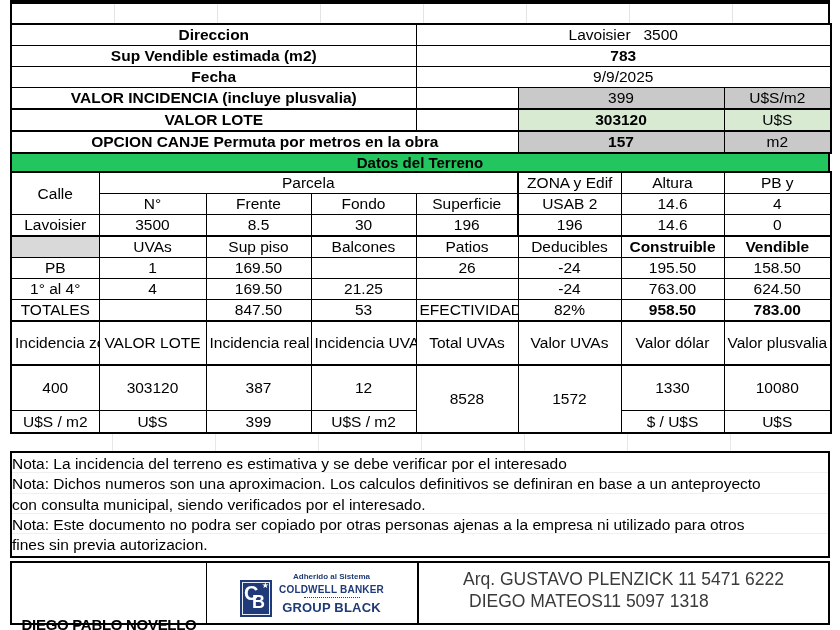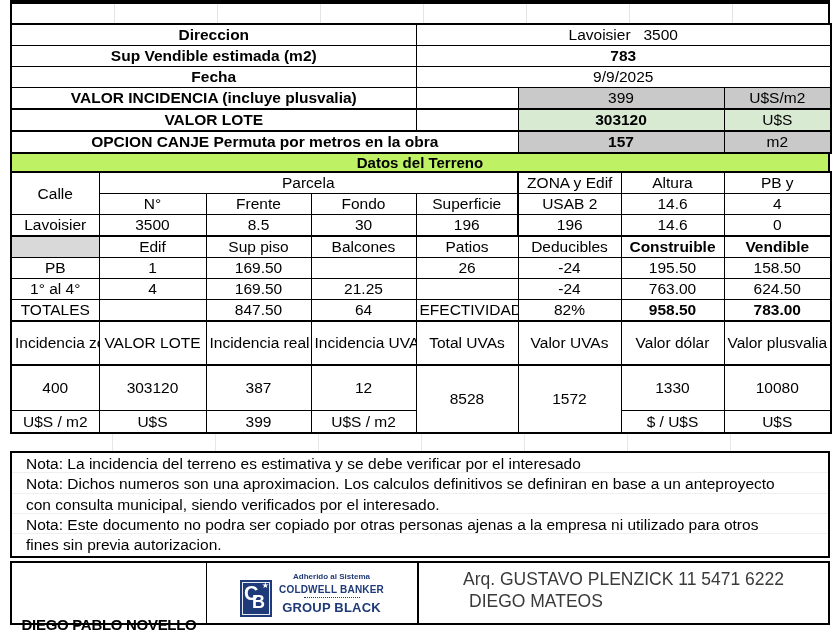--- a/index.html
+++ b/index.html
@@ -23,33 +23,33 @@
   .lbl.center{text-align:center;}
   .gray{background:#c9c9c9;}
   .green{background:#d9ead3;}
   .grayhdr{background:#d9d9d9;}
   tr.lote td{border-top-width:2px;border-bottom-width:2px;}
   .bL2{border-left-width:2px !important;}
   .left{text-align:left;margin-top:43px;}
   .right{text-align:right;}
 
   .section-title{height:17px;line-height:17px;border:2px solid #000;margin-top:-2px;
-    background:#bef264;font-weight:bold;font-size:15px;text-align:center;box-sizing:content-box;}
+    background:#22c55e;font-weight:bold;font-size:15px;text-align:center;box-sizing:content-box;}
 
   .terreno-table tr.h3row td{border-top-width:2px;}
   .precio-table td{white-space:pre-line;}
   .precio-table tr.hdr td{height:42px;border-bottom-width:2px;font-weight:normal;}
   .precio-table tr.vals td{height:44px;}
   .precio-table tr.units td{height:21px;white-space:nowrap;}
   .clip{text-align:left;padding-left:1px;padding-right:0;}
 
   .empty-strip{height:17px;
     background-image:repeating-linear-gradient(90deg,#fff 0 102px,#e8e8e8 102px 103px);}
 
-  .notes-box{border:2px solid #000;padding:1px 14px;font-size:15.5px;line-height:20.3px;
+  .notes-box{border:2px solid #000;padding:1px 0;font-size:15.5px;line-height:20.3px;
     background-image:repeating-linear-gradient(180deg,#fff 0 19.5px,#efefef 19.5px 20.3px);}
 
   .footer{display:flex;border:2px solid #000;margin-top:3px;height:60px;box-sizing:content-box;}
   .f-left{width:195px;border-right:1px solid #000;text-align:center;padding-top:13px;box-sizing:border-box;}
   .f-left .name{font-weight:bold;font-size:15px;letter-spacing:-0.3px;margin-top:40px;}
   .f-left .sub{font-weight:bold;font-size:15px;margin-top:0px;}
   .f-left .reg{font-size:6px;color:#666;margin-top:1px;}
   .f-mid{width:212px;border-right:2px solid #000;box-sizing:border-box;display:flex;
     align-items:flex-start;justify-content:center;gap:7px;padding-top:9px;}
   .cb-logo{position:relative;width:32px;height:37px;background:#1f3a78;margin-top:8px;flex:0 0 auto;}
@@ -152,21 +152,21 @@
       <td>3500</td>
       <td>8.5</td>
       <td>30</td>
       <td>196</td>
       <td class="bL2">196</td>
       <td>14.6</td>
       <td>0</td>
     </tr>
     <tr class="h3row">
       <td class="grayhdr"></td>
-      <td>Edif</td>
+      <td>UVAs</td>
       <td>Sup piso</td>
       <td>Balcones</td>
       <td>Patios</td>
       <td>Deducibles</td>
       <td class="b">Construible</td>
       <td class="b">Vendible</td>
     </tr>
     <tr>
       <td>PB</td>
       <td>1</td>
@@ -184,21 +184,21 @@
       <td>21.25</td>
       <td></td>
       <td>-24</td>
       <td>763.00</td>
       <td>624.50</td>
     </tr>
     <tr>
       <td class="left">TOTALES</td>
       <td></td>
       <td>847.50</td>
-      <td>64</td>
+      <td>53</td>
       <td class="clip">EFECTIVIDAD</td>
       <td>82%</td>
       <td class="b">958.50</td>
       <td class="b">783.00</td>
     </tr>
    </tbody>
   </table>
 
 
   <table class="tbl precio-table">
@@ -279,19 +279,20 @@
       </div>
     </div>
     <div class="f-right">
       <div class="l1">
         <span>Arq. GUSTAVO PLENZICK</span>
         <span> </span>
         <span>11 5471 6222</span>
       </div>
       <div class="l2">
         <span>DIEGO MATEOS</span>
+        <span>11 5097 1318</span>
       </div>
 
     </div>
   </div>
 
  </div>
 </div>
 
 </body></html>

